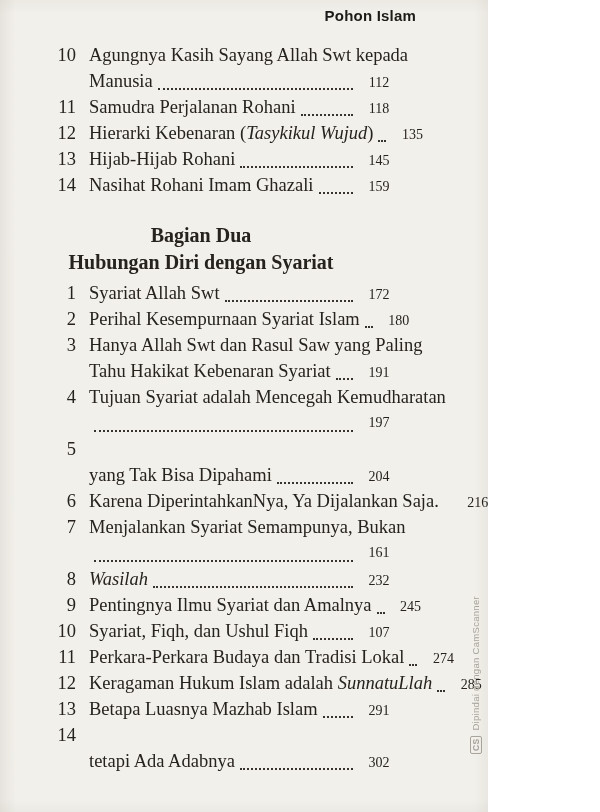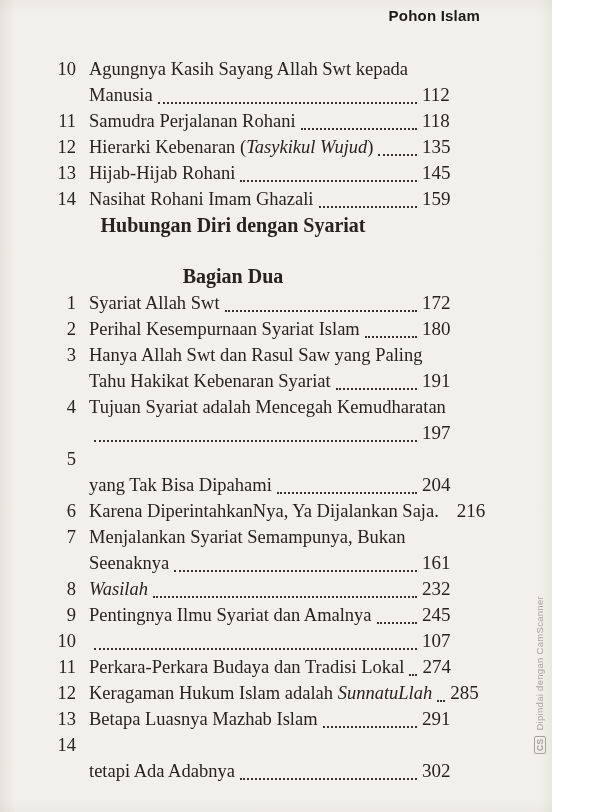--- a/index.html
+++ b/index.html
@@ -1,18 +1,18 @@
 <!DOCTYPE html>
 <html><head>
 <meta charset="utf-8">
 <style>
   html,body { margin:0; padding:0; }
   .page {
     position: relative;
-    width: 552px;
+    width: 488px;
     height: 812px;
     overflow: hidden;
     color: #26231f;
     font-family: "Liberation Serif", "DejaVu Serif", serif;
     background:
       linear-gradient(90deg, rgba(120,115,105,0.10) 0, rgba(120,115,105,0) 16px),
       linear-gradient(270deg, rgba(120,115,105,0.07) 0, rgba(120,115,105,0) 14px),
       linear-gradient(180deg, rgba(120,115,105,0.05) 0, rgba(120,115,105,0) 14px),
       linear-gradient(0deg, rgba(120,115,105,0.05) 0, rgba(120,115,105,0) 12px),
       #f2f0ea;
@@ -24,21 +24,21 @@
     font-family: "Liberation Sans", sans-serif;
     font-weight: bold;
     font-size: 15px;
     letter-spacing: 0.2px;
     color: #1d1b18;
   }
   .toc {
     position: absolute;
     left: 46px;
     right: 88px;
-    top: 56px;
+    top: 42px;
     font-size: 18.5px;
   }
   .row {
     display: flex;
     align-items: baseline;
     height: 26px;
     line-height: 26px;
     white-space: nowrap;
   }
   .num {
@@ -50,22 +50,22 @@
   .leader {
     flex: 1 1 0;
     min-width: 8px;
     border-bottom: 2.4px dotted #36332d;
     margin: 0 5px 4px 5px;
     align-self: flex-end;
   }
   .leader.noleader { border-bottom: none; }
   .pg {
     flex: 0 0 42px;
-    text-align: left;
-    font-size: 19px;
+    text-align: center;
+    font-size: 14px;
   }
   .section-heading {
     text-align: center;
     font-weight: bold;
     font-size: 20px;
     line-height: 27px;
     
     margin-right: 44px;
   }
   .h-top { margin-top: 24px; }
@@ -136,22 +136,22 @@
       <span class="leader"></span>
       <span class="pg">145</span>
     </div>
     <div class="row">
       <span class="num">14</span>
       <span class="txt"><span>Nasihat Rohani Imam Ghazali</span></span>
       <span class="leader"></span>
       <span class="pg">159</span>
     </div>
 
+    <div class="section-heading h-top">Bagian Dua</div>
     <div class="section-heading h-bottom">Hubungan Diri dengan Syariat</div>
-    <div class="section-heading h-top">Bagian Dua</div>
 
     <div class="row">
       <span class="num">1</span>
       <span class="txt"><span>Syariat Allah Swt</span></span>
       <span class="leader"></span>
       <span class="pg">172</span>
     </div>
     <div class="row">
       <span class="num">2</span>
       <span class="txt"><span>Perihal Kesempurnaan Syariat Islam</span></span>
@@ -191,38 +191,38 @@
       <span class="txt"><span>Karena DiperintahkanNya, Ya Dijalankan Saja.</span></span>
       <span class="leader noleader"></span>
       <span class="pg">216</span>
     </div>
     <div class="row">
       <span class="num">7</span>
       <span class="txt"><span>Menjalankan Syariat Semampunya, Bukan</span></span>
     </div>
     <div class="row">
       <span class="num"></span>
-      <span class="txt"><span>Seenaknya</span></span>
       <span class="leader"></span>
       <span class="pg">161</span>
     </div>
     <div class="row">
       <span class="num">8</span>
       <span class="txt"><i>Wasilah</i></span>
       <span class="leader"></span>
       <span class="pg">232</span>
     </div>
     <div class="row">
       <span class="num">9</span>
       <span class="txt"><span>Pentingnya Ilmu Syariat dan Amalnya</span></span>
       <span class="leader"></span>
       <span class="pg">245</span>
     </div>
     <div class="row">
       <span class="num">10</span>
+      <span class="txt"><span>Syariat, Fiqh, dan Ushul Fiqh</span></span>
       <span class="leader"></span>
       <span class="pg">107</span>
     </div>
     <div class="row">
       <span class="num">11</span>
       <span class="txt"><span>Perkara-Perkara Budaya dan Tradisi Lokal</span></span>
       <span class="leader"></span>
       <span class="pg">274</span>
     </div>
     <div class="row">

